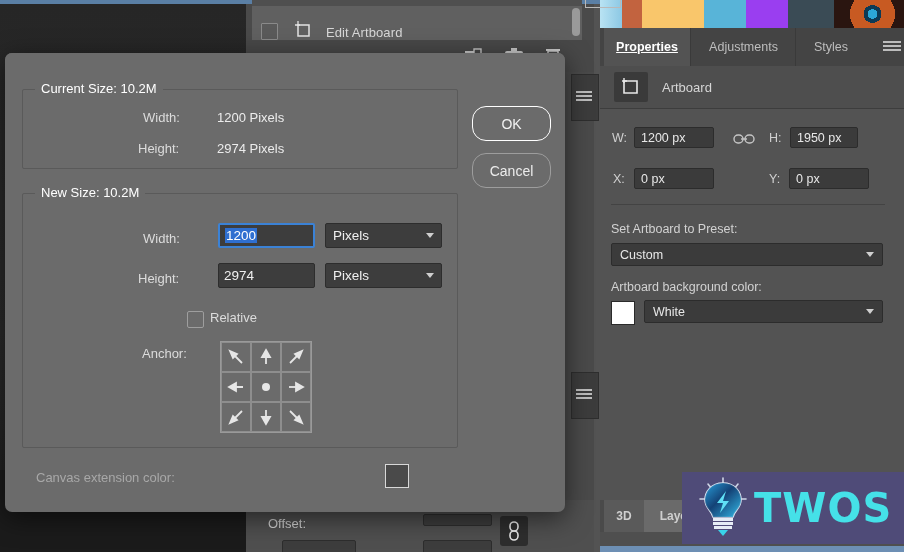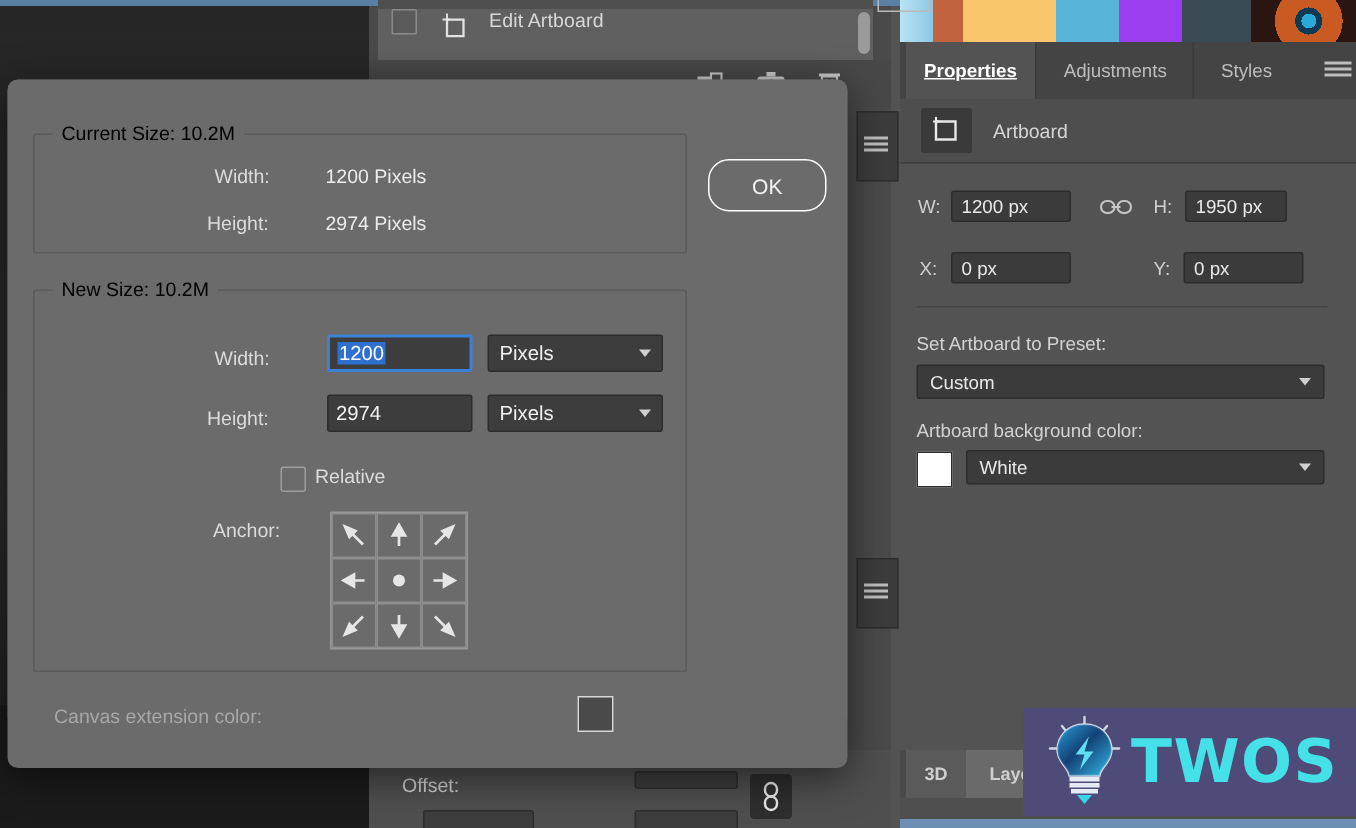--- a/index.html
+++ b/index.html
@@ -11,21 +11,21 @@
   
   .app-bg{position:absolute;inset:0;background:#535353;}
   .top-blue{position:absolute;left:0;top:0;width:904px;height:4px;background:#5a7fa5;}
   .canvas-dark{position:absolute;left:0;top:4px;width:246px;height:548px;
      background:linear-gradient(180deg,#262626 0%,#2b2b2b 60%,#1e1e1e 100%);}
   .canvas-dark2{position:absolute;left:0;top:470px;width:246px;height:82px;background:#1b1b1b;}
 
   
   .layers-panel{position:absolute;left:246px;top:4px;width:348px;height:548px;background:#4a4a4a;}
   .layer-row{position:absolute;left:252px;top:6px;width:330px;height:34px;background:#606060;
-      display:flex;align-items:flex-start;}
+      display:flex;align-items:flex-end;}
   .layer-chk{width:15px;height:15px;border:1px solid #8a8a8a;background:#5a5a5a;margin-left:9px;border-radius:1px;}
   .layer-icon{margin-left:14px;width:22px;height:22px;position:relative;}
   .layer-name{margin-left:12px;color:#d8d8d8;font-size:13px;letter-spacing:.1px;}
   .layer-scroll{position:absolute;right:2px;top:2px;width:8px;height:28px;background:#9a9a9a;border-radius:4px;}
   .layer-top-strip{position:absolute;left:252px;top:0px;width:330px;height:6px;background:#4f4f4f;}
   .partial-box{position:absolute;left:333px;top:-8px;width:34px;height:14px;border:1px solid #b9b9b9;}
   .layer-tools{position:absolute;left:246px;top:40px;width:348px;height:32px;background:#484848;}
   .tool-ico{position:absolute;top:46px;color:#c9c9c9;}
 
   .panel-strip{position:absolute;background:#3c3c3c;border:1px solid #2e2e2e;}
@@ -73,21 +73,21 @@
 
   
   .dialog{position:absolute;left:5px;top:53px;width:560px;height:459px;background:#6b6b6b;
      border-radius:7px;box-shadow:0 6px 26px rgba(0,0,0,.55);overflow:hidden;}
   .dlg-title{height:33px;background:linear-gradient(180deg,#e6e6e6 0%,#d2d2d2 48%,#c6c6c6 100%);
      border-bottom:1px solid #9b9b9b;display:flex;align-items:center;justify-content:center;}
   .dlg-title span{font-size:14.5px;color:#2a2a2a;}
   .dlg-body{position:relative;width:560px;height:426px;background:#6b6b6b;}
 
   .group{position:absolute;border:1px solid #5a5a5a;border-radius:2px;}
-  .group-legend{position:absolute;background:#6b6b6b;padding:0 6px;color:#000000;font-size:13px;text-align:right;}
+  .group-legend{position:absolute;background:#6b6b6b;padding:0 6px;color:#ffffff;font-size:13px;text-align:right;}
   .dlabel{position:absolute;color:#dcdcdc;font-size:13px;}
   .dvalue{position:absolute;color:#ececec;font-size:13px;}
   .dfield{position:absolute;background:#3d3d3d;border:1px solid #2d2d2d;height:25px;
      border-radius:2px;box-sizing:border-box;display:flex;align-items:center;padding:0 5px;
      color:#f0f0f0;font-size:13.5px;}
   .dfield.focused{border:2px solid #3b82d6;}
   .selhl{background:#2f6fd0;color:#fff;padding:0 1px;}
   .dselect{position:absolute;background:#3d3d3d;border:1px solid #2d2d2d;height:25px;border-radius:2px;
      box-sizing:border-box;display:flex;align-items:center;justify-content:space-between;
      padding:0 7px;color:#f0f0f0;font-size:13.5px;}
@@ -299,20 +299,23 @@
       <div class="group" style="left:17px;top:36px;width:434px;height:78px;"></div>
       <div class="group-legend" style="left:30px;top:28px;">Current Size: 10.2M</div>
       <div class="dlabel" style="left:138px;top:57px;">Width:</div>
       <div class="dvalue" style="left:212px;top:57px;">1200 Pixels</div>
       <div class="dlabel" style="left:133px;top:88px;">Height:</div>
       <div class="dvalue" style="left:212px;top:88px;">2974 Pixels</div>
 
       <div class="btn primary" style="left:467px;top:53px;width:77px;height:33px;">
         <span>OK</span>
       </div>
+      <div class="btn secondary" style="left:467px;top:100px;width:77px;height:33px;">
+        <span>Cancel</span>
+      </div>
 
       <div class="group" style="left:17px;top:140px;width:434px;height:253px;"></div>
       <div class="group-legend" style="left:30px;top:132px;">New Size: 10.2M</div>
 
       <div class="dlabel" style="left:138px;top:178px;">Width:</div>
       <div class="dfield focused" style="left:213px;top:170px;width:97px;">
         <span class="selhl">1200</span>
       </div>
       <div class="dselect" style="left:320px;top:170px;width:117px;">
         <span>Pixels</span>

